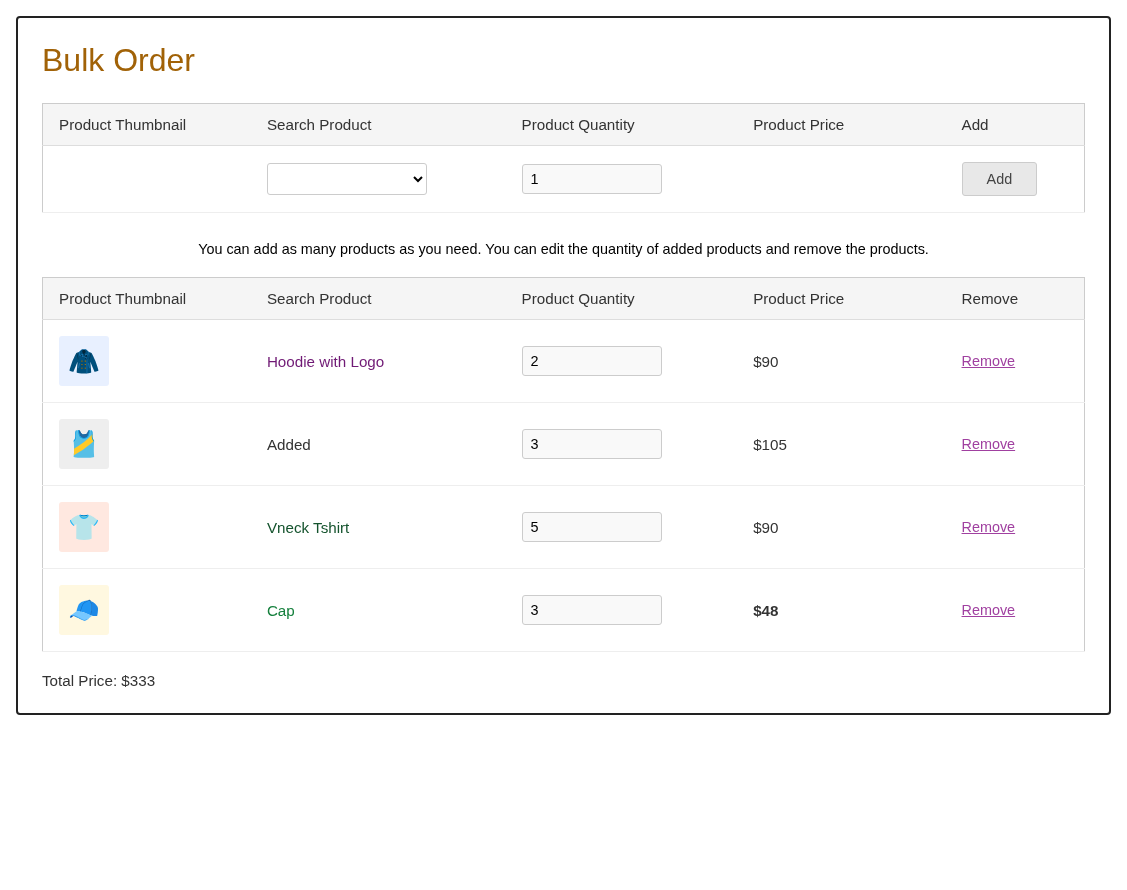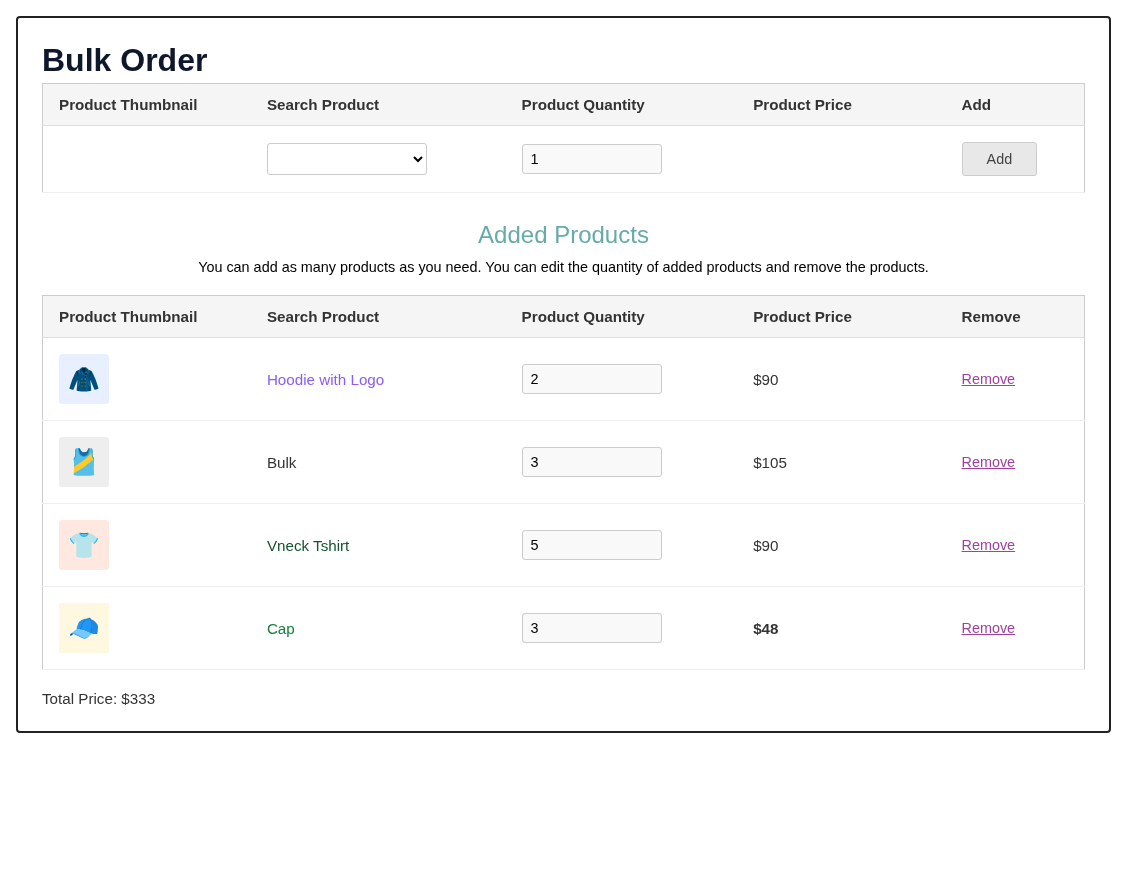--- a/index.html
+++ b/index.html
@@ -11,35 +11,35 @@
     }
     .outer-border {
       border: 2px solid #222;
       border-radius: 4px;
       padding: 24px;
       max-width: 1100px;
       margin: 0 auto;
     }
     h1 {
       font-size: 2rem;
-      font-weight: 700;
-      margin-bottom: 4px;
-      color: #0f172a;
+      font-weight: 400;
+      margin-bottom: 24px;
+      color: #a16207;
     }
     .top-table, .bottom-table {
       width: 100%;
       border-collapse: collapse;
       border: 1px solid #ccc;
       margin-bottom: 20px;
     }
     .top-table th, .bottom-table th {
       background: #f5f5f5;
       text-align: left;
       padding: 12px 16px;
-      font-weight: 700;
+      font-weight: 400;
       font-size: 0.95rem;
       border-bottom: 1px solid #ddd;
     }
     .top-table td, .bottom-table td {
       padding: 16px;
       vertical-align: middle;
       border-bottom: 1px solid #eee;
     }
     .top-table td:last-child, .bottom-table td:last-child {
       text-align: left;
@@ -159,53 +159,52 @@
         </td>
         <td></td>
         <td>
           <button class="add-btn">Add</button>
         </td>
       </tr>
     </tbody>
   </table>
 
   <div class="added-products-section">
-    <div class="added-products-title">Added Products</div>
     <div class="added-products-desc">You can add as many products as you need. You can edit the quantity of added products and remove the products.</div>
   </div>
 
   <table class="bottom-table">
     <thead>
       <tr>
         <th class="col-thumb">Product Thumbnail</th>
         <th class="col-search">Search Product</th>
         <th class="col-qty">Product Quantity</th>
         <th class="col-price">Product Price</th>
         <th class="col-add">Remove</th>
       </tr>
     </thead>
     <tbody id="product-rows">
     <tr>
     <td>
       <div class="product-thumb" style="background:#e8f0ff;">🧥</div>
     </td>
-    <td style="color:#8b5cf6; font-size:0.95rem;">Hoodie with Logo</td>
+    <td style="color:#701a75; font-size:0.95rem;">Hoodie with Logo</td>
     <td>
       <input type="number" class="qty-input" value="2" min="1" style="">
     </td>
     <td style="font-size:0.95rem;">$90</td>
     <td>
       <a class="remove-link">Remove</a>
     </td>
   </tr>
         <tr>
     <td>
       <div class="product-thumb" style="background:#eee;">🎽</div>
     </td>
-    <td style="color:#333; font-size:0.95rem;">Bulk</td>
+    <td style="color:#333; font-size:0.95rem;">Added</td>
     <td>
       <input type="number" class="qty-input" value="3" min="1" style="">
     </td>
     <td style="font-size:0.95rem;">$105</td>
     <td>
       <a class="remove-link">Remove</a>
     </td>
   </tr>
         <tr>
     <td>

